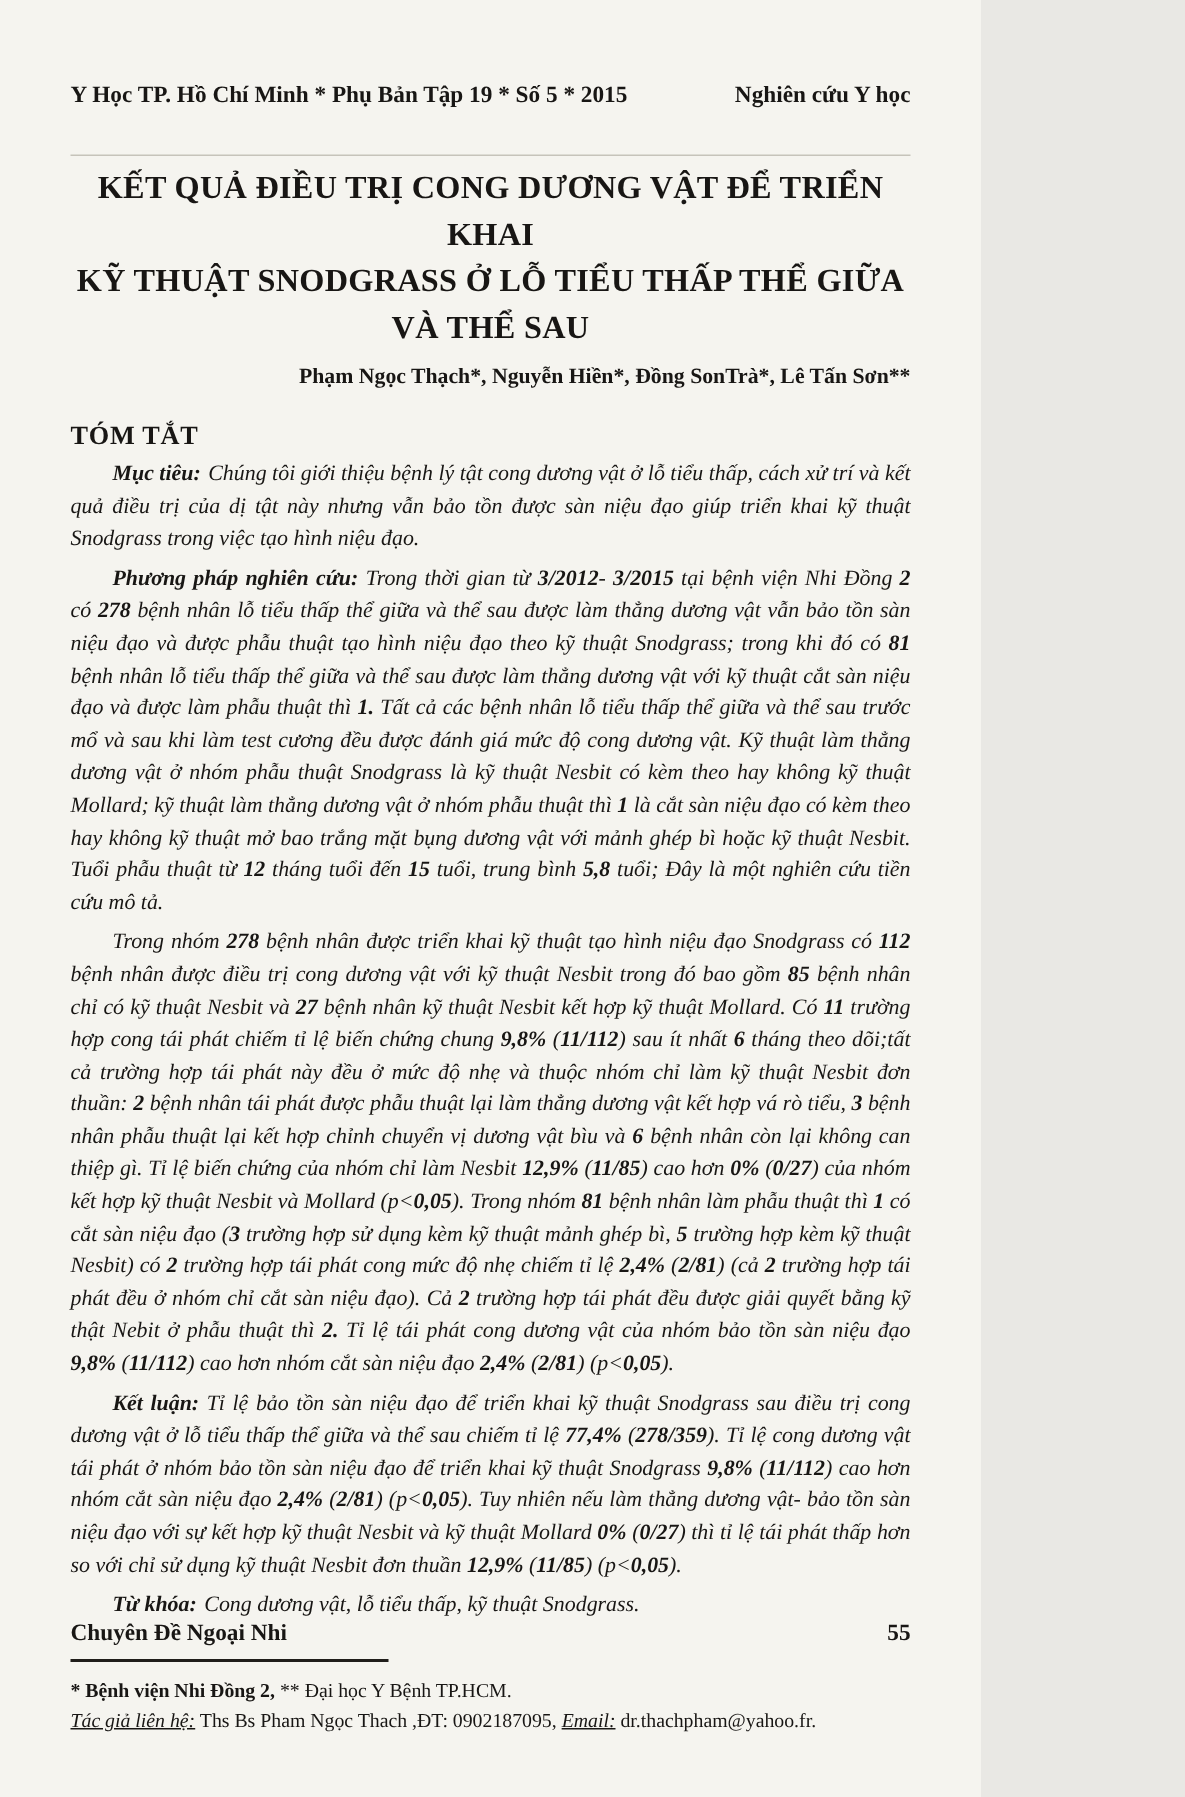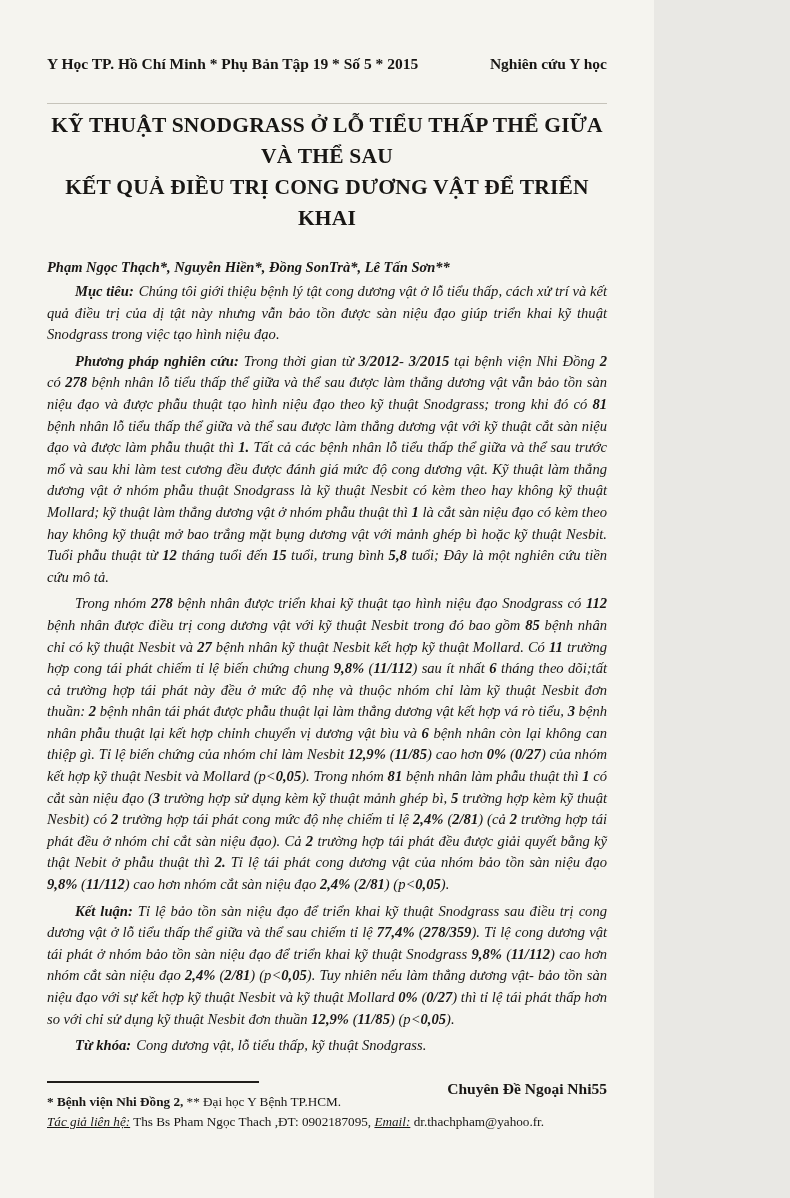--- a/index.html
+++ b/index.html
@@ -12,59 +12,60 @@
   .header{
     display:flex;justify-content:space-between;align-items:baseline;
     font-weight:bold;font-size:15.5px;
     padding-bottom:30px;border-bottom:1px solid #c6c3ba;
   }
   .title{
     text-align:center;font-weight:bold;font-size:21.5px;line-height:31px;
     margin-top:6px;letter-spacing:.2px;
   }
   .authors{
-    font-weight:bold;font-style:italic;
-    font-size:14.5px;margin-top:25px;
+    text-align:right;font-weight:bold;
+    font-size:14.5px;margin-top:9px;
   }
   .abstract-heading{
     font-weight:bold;font-size:17.5px;margin-top:20px;letter-spacing:.5px;
   }
   p.abs{
     font-style:italic;font-size:14.6px;line-height:21.6px;
     text-align:justify;text-indent:28px;margin:5px 0;
   }
   .plead{font-weight:bold;margin-right:5px;}
   .footnote{margin-top:24px;font-size:13.2px;}
   .fn-rule{width:212px;border:0;border-top:2px solid #201d1a;margin:0 0 9px 0;}
   .fn-line{line-height:20px;}
   .fn-bold{font-weight:bold;}
   .fn-italic{font-style:italic;text-decoration:underline;}
   .footer{
     position:absolute;left:47px;right:47px;top:1080px;
-    display:flex;justify-content:flex-end;
+    display:flex;justify-content:space-between;
     font-weight:bold;font-size:15.5px;
   }
 </style>
 </head>
 <body>
 
 <div class="page">
 
   <div class="header">
     <span>Y Học TP. Hồ Chí Minh * Phụ Bản Tập 19 * Số 5 * 2015</span>
     <span>Nghiên cứu Y học</span>
   </div>
 
   <div class="title">
+    <div>KẾT QUẢ ĐIỀU TRỊ CONG DƯƠNG VẬT ĐỂ TRIỂN KHAI</div>
     <div>KỸ THUẬT SNODGRASS Ở LỖ TIỂU THẤP THỂ GIỮA VÀ THỂ SAU</div>
-    <div>KẾT QUẢ ĐIỀU TRỊ CONG DƯƠNG VẬT ĐỂ TRIỂN KHAI</div>
   </div>
 
   <div class="authors">Phạm Ngọc Thạch*, Nguyễn Hiền*, Đồng SonTrà*, Lê Tấn Sơn**</div>
 
+  <div class="abstract-heading">TÓM TẮT</div>
 
   <p class="abs"><span class="plead">Mục tiêu:</span><span>Chúng tôi giới thiệu bệnh lý tật cong dương vật ở lỗ tiểu thấp, cách xử trí và kết quả điều trị của dị tật này nhưng vẫn bảo tồn được sàn niệu đạo giúp triển khai kỹ thuật Snodgrass trong việc tạo hình niệu đạo.</span></p>
 
   <p class="abs"><span class="plead">Phương pháp nghiên cứu:</span><span>Trong thời gian từ <b>3/2012</b>- <b>3/2015</b> tại bệnh viện Nhi Đồng <b>2</b> có <b>278</b> bệnh nhân lỗ tiểu thấp thể giữa và thể sau được làm thẳng dương vật vẫn bảo tồn sàn niệu đạo và được phẫu thuật tạo hình niệu đạo theo kỹ thuật Snodgrass; trong khi đó có <b>81</b> bệnh nhân lỗ tiểu thấp thể giữa và thể sau được làm thẳng dương vật với kỹ thuật cắt sàn niệu đạo và được làm phẫu thuật thì <b>1.</b> Tất cả các bệnh nhân lỗ tiểu thấp thể giữa và thể sau trước mổ và sau khi làm test cương đều được đánh giá mức độ cong dương vật. Kỹ thuật làm thẳng dương vật ở nhóm phẫu thuật Snodgrass là kỹ thuật Nesbit có kèm theo hay không kỹ thuật Mollard; kỹ thuật làm thẳng dương vật ở nhóm phẫu thuật thì <b>1</b> là cắt sàn niệu đạo có kèm theo hay không kỹ thuật mở bao trắng mặt bụng dương vật với mảnh ghép bì hoặc kỹ thuật Nesbit. Tuổi phẫu thuật từ <b>12</b> tháng tuổi đến <b>15</b> tuổi, trung bình <b>5,8</b> tuổi; Đây là một nghiên cứu tiền cứu mô tả.</span></p>
 
 
   <p class="abs"><span>Trong nhóm <b>278</b> bệnh nhân được triển khai kỹ thuật tạo hình niệu đạo Snodgrass có <b>112</b> bệnh nhân được điều trị cong dương vật với kỹ thuật Nesbit trong đó bao gồm <b>85</b> bệnh nhân chỉ có kỹ thuật Nesbit và <b>27</b> bệnh nhân kỹ thuật Nesbit kết hợp kỹ thuật Mollard. Có <b>11</b> trường hợp cong tái phát chiếm tỉ lệ biến chứng chung <b>9,8%</b> (<b>11/112</b>) sau ít nhất <b>6</b> tháng theo dõi;tất cả trường hợp tái phát này đều ở mức độ nhẹ và thuộc nhóm chỉ làm kỹ thuật Nesbit đơn thuần: <b>2</b> bệnh nhân tái phát được phẫu thuật lại làm thẳng dương vật kết hợp vá rò tiểu, <b>3</b> bệnh nhân phẫu thuật lại kết hợp chỉnh chuyển vị dương vật bìu và <b>6</b> bệnh nhân còn lại không can thiệp gì. Tỉ lệ biến chứng của nhóm chỉ làm Nesbit <b>12,9%</b> (<b>11/85</b>) cao hơn <b>0%</b> (<b>0/27</b>) của nhóm kết hợp kỹ thuật Nesbit và Mollard (p&lt;<b>0,05</b>). Trong nhóm <b>81</b> bệnh nhân làm phẫu thuật thì <b>1</b> có cắt sàn niệu đạo (<b>3</b> trường hợp sử dụng kèm kỹ thuật mảnh ghép bì, <b>5</b> trường hợp kèm kỹ thuật Nesbit) có <b>2</b> trường hợp tái phát cong mức độ nhẹ chiếm tỉ lệ <b>2,4%</b> (<b>2/81</b>) (cả <b>2</b> trường hợp tái phát đều ở nhóm chỉ cắt sàn niệu đạo). Cả <b>2</b> trường hợp tái phát đều được giải quyết bằng kỹ thật Nebit ở phẫu thuật thì <b>2.</b> Tỉ lệ tái phát cong dương vật của nhóm bảo tồn sàn niệu đạo <b>9,8%</b> (<b>11/112</b>) cao hơn nhóm cắt sàn niệu đạo <b>2,4%</b> (<b>2/81</b>) (p&lt;<b>0,05</b>).</span></p>
 
   <p class="abs"><span class="plead">Kết luận:</span><span>Tỉ lệ bảo tồn sàn niệu đạo để triển khai kỹ thuật Snodgrass sau điều trị cong dương vật ở lỗ tiểu thấp thể giữa và thể sau chiếm tỉ lệ <b>77,4%</b> (<b>278/359</b>). Tỉ lệ cong dương vật tái phát ở nhóm bảo tồn sàn niệu đạo để triển khai kỹ thuật Snodgrass <b>9,8%</b> (<b>11/112</b>) cao hơn nhóm cắt sàn niệu đạo <b>2,4%</b> (<b>2/81</b>) (p&lt;<b>0,05</b>). Tuy nhiên nếu làm thẳng dương vật- bảo tồn sàn niệu đạo với sự kết hợp kỹ thuật Nesbit và kỹ thuật Mollard <b>0%</b> (<b>0/27</b>) thì tỉ lệ tái phát thấp hơn so với chỉ sử dụng kỹ thuật Nesbit đơn thuần <b>12,9%</b> (<b>11/85</b>) (p&lt;<b>0,05</b>).</span></p>
 

